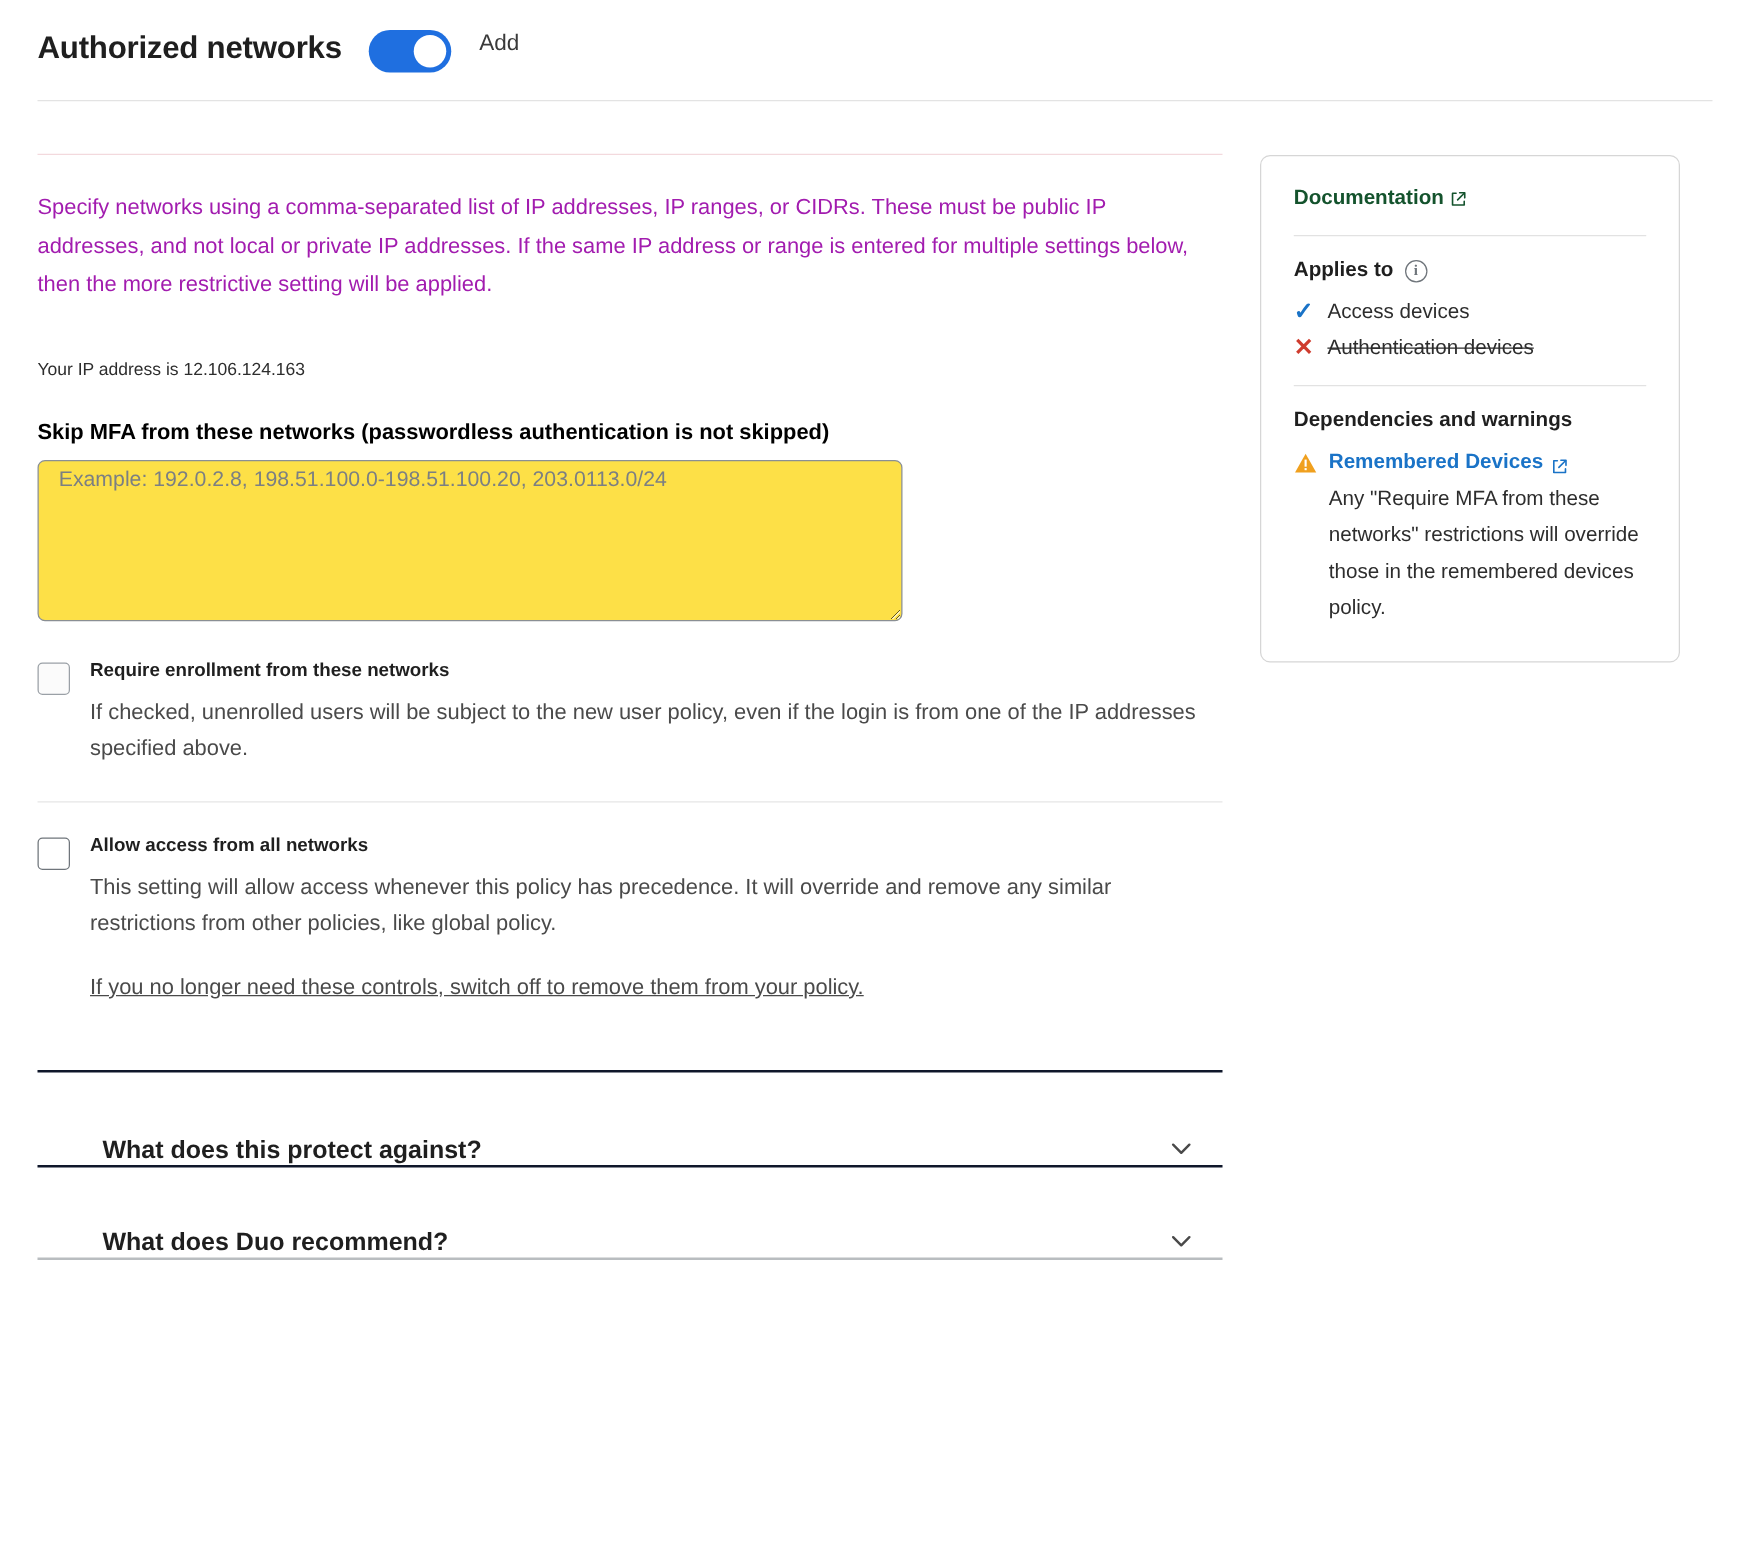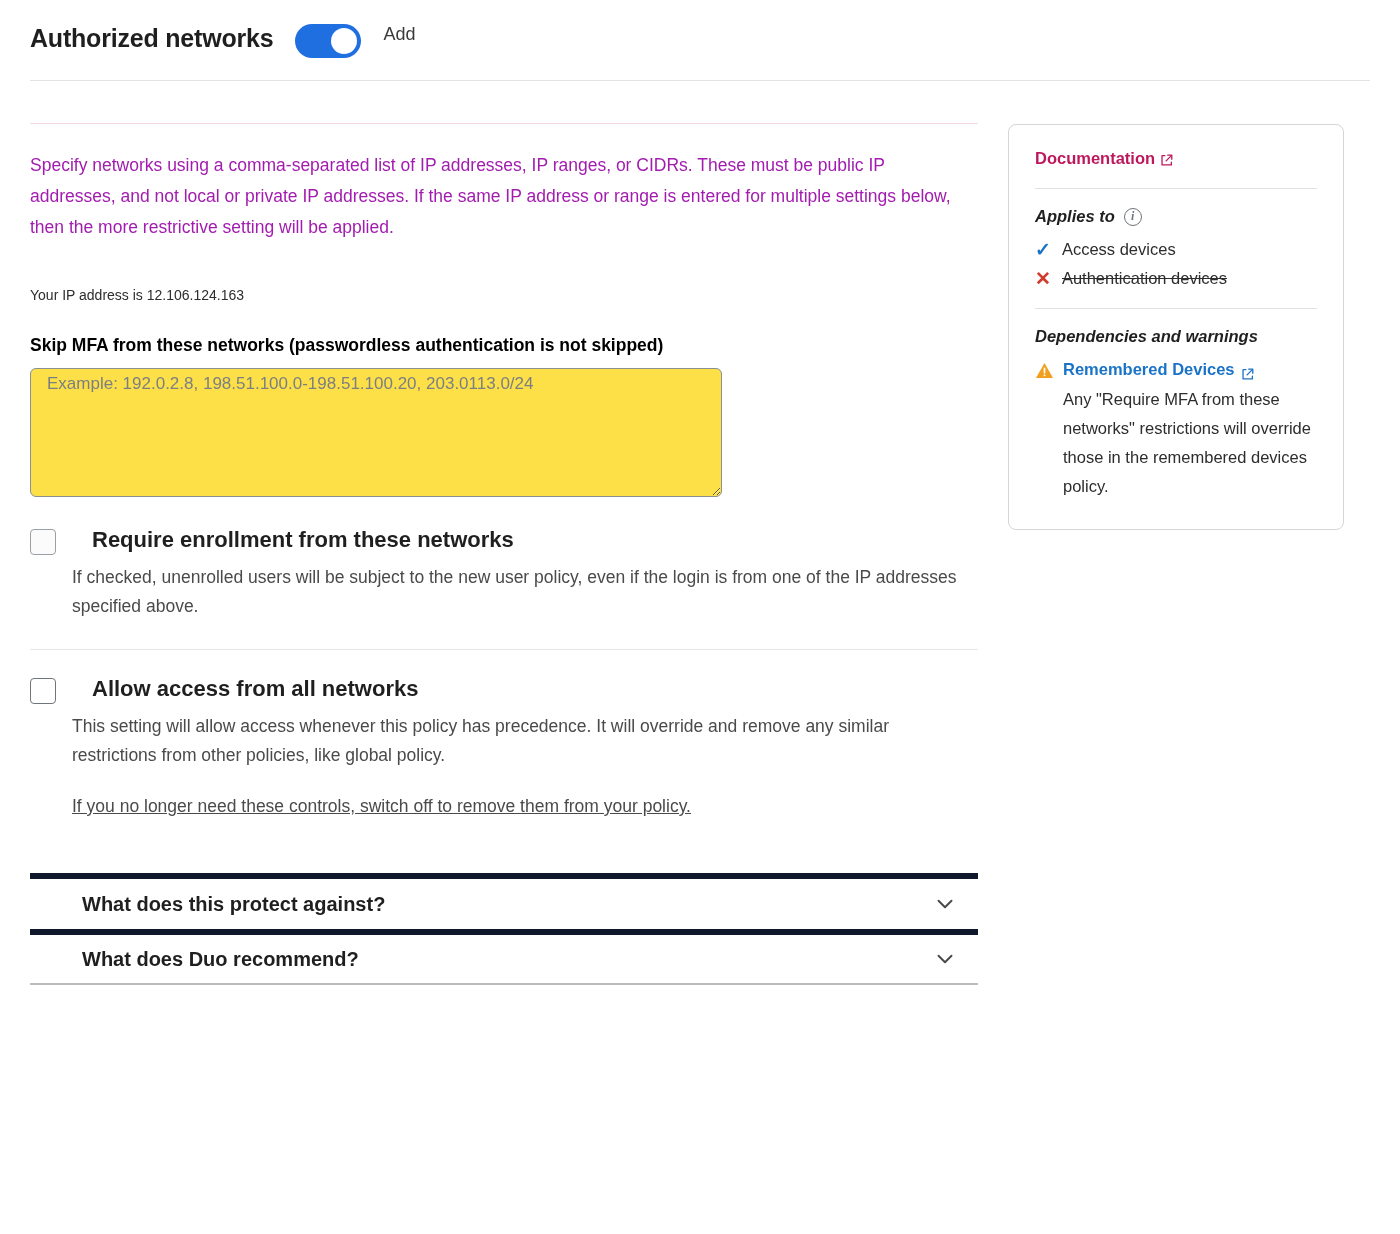--- a/index.html
+++ b/index.html
@@ -129,42 +129,41 @@
     border: 1px solid #9aa0a6;
     border-radius: 4px;
     background: #fbfbfb;
     flex: 0 0 auto;
     margin-top: 2px;
     cursor: pointer;
   }
   .cb.plain { background: #ffffff; border-color: #6f757b; }
   .check-text { flex: 1 1 auto; }
   .check-title {
-    font-size: 22px;
+    font-size: 15px;
     font-weight: bold;
     color: #1f1f1f;
     margin-bottom: 10px;
-    margin-left: 20px;
   }
   .check-desc {
     font-size: 17.5px;
     line-height: 29px;
     color: #4a4a4a;
     max-width: 900px;
   }
   .check-desc + .check-desc { margin-top: 22px; text-decoration: underline; }
 
   
   .accordions { margin-top: 52px; }
   .acc {
-    border-top: 6px solid #0f172a;
-    display: flex;
-    align-items: center;
+    border-top: 2px solid #0f172a;
+    display: flex;
+    align-items: flex-end;
     justify-content: space-between;
-    height: 56px;
+    height: 76px;
     padding: 0 20px 0 52px;
     cursor: pointer;
   }
   .acc:last-child { border-bottom: 2px solid #b9bdc0; }
   .acc-title {
     font-size: 20px;
     font-weight: bold;
     color: #1f1f1f;
   }
   .chev {
@@ -182,42 +181,41 @@
     flex: 0 0 336px;
     border: 1px solid #d6d6d6;
     border-radius: 8px;
     background: #ffffff;
     padding: 24px 26px 28px 26px;
     margin-top: 43px;
   }
   .doc-link {
     font-size: 16.5px;
     font-weight: bold;
-    color: #be185d;
+    color: #14532d;
     text-decoration: none;
     display: inline-flex;
     align-items: center;
     gap: 5px;
     cursor: pointer;
     text-align: center;
   }
   .sb-rule {
     height: 1px;
     background: #e2e2e2;
     margin: 20px 0 18px 0;
   }
   .sb-heading {
     font-size: 16.5px;
     font-weight: bold;
     color: #1f1f1f;
     display: flex;
     align-items: center;
     gap: 9px;
     margin-bottom: 14px;
-    font-style: italic;
   }
   .info-circle {
     width: 18px; height: 18px;
     border-radius: 50%;
     border: 1.5px solid #6f757b;
     color: #6f757b;
     font-size: 12px;
     font-weight: bold;
     display: inline-flex;
     align-items: center;

